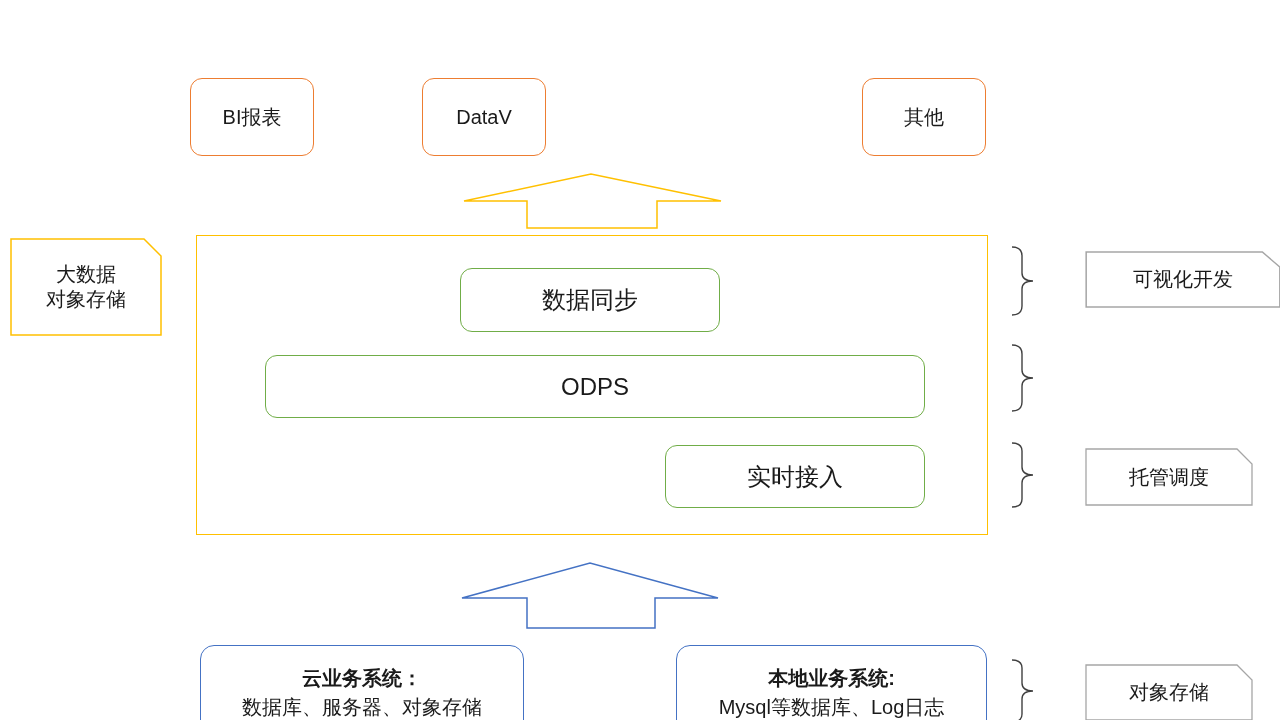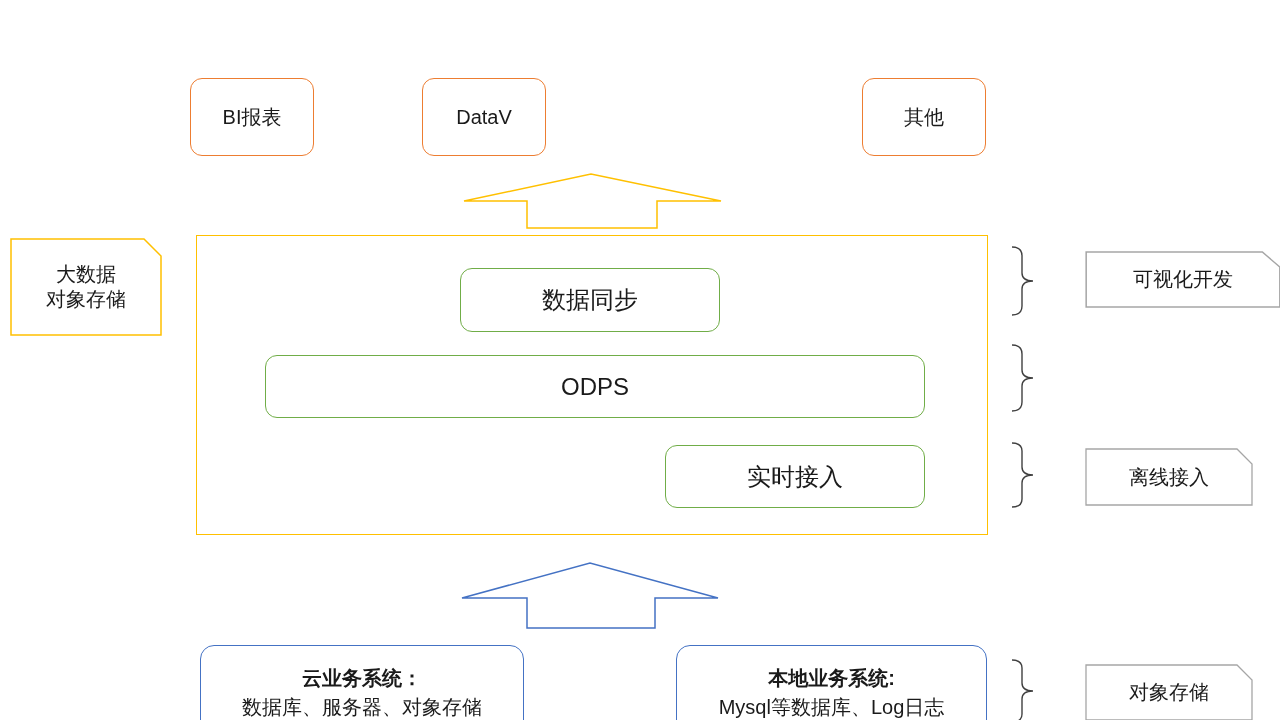--- a/index.html
+++ b/index.html
@@ -112,21 +112,21 @@
     <div class="tag-label">
       <span>可视化开发</span>
       <span></span>
     </div>
   </div>
   <div class="tag abs" style="left:1085px;top:400px;width:168px;height:58px">
     <svg viewBox="0 0 168 58" preserveAspectRatio="none">
       <polygon points="1,1 152,1 167,16 167,57 1,57" fill="#ffffff" stroke="#A6A6A6" stroke-width="1.3"></polygon>
     </svg>
     <div class="tag-label">
-      <span>离线接入</span>
+      <span>托管调度</span>
       <span></span>
     </div>
   </div>
   <div class="tag abs" style="left:1085px;top:616px;width:168px;height:57px">
     <svg viewBox="0 0 168 57" preserveAspectRatio="none">
       <polygon points="1,1 152,1 167,16 167,56 1,56" fill="#ffffff" stroke="#A6A6A6" stroke-width="1.3"></polygon>
     </svg>
     <div class="tag-label">
       <span>对象存储</span>
       <span></span>

